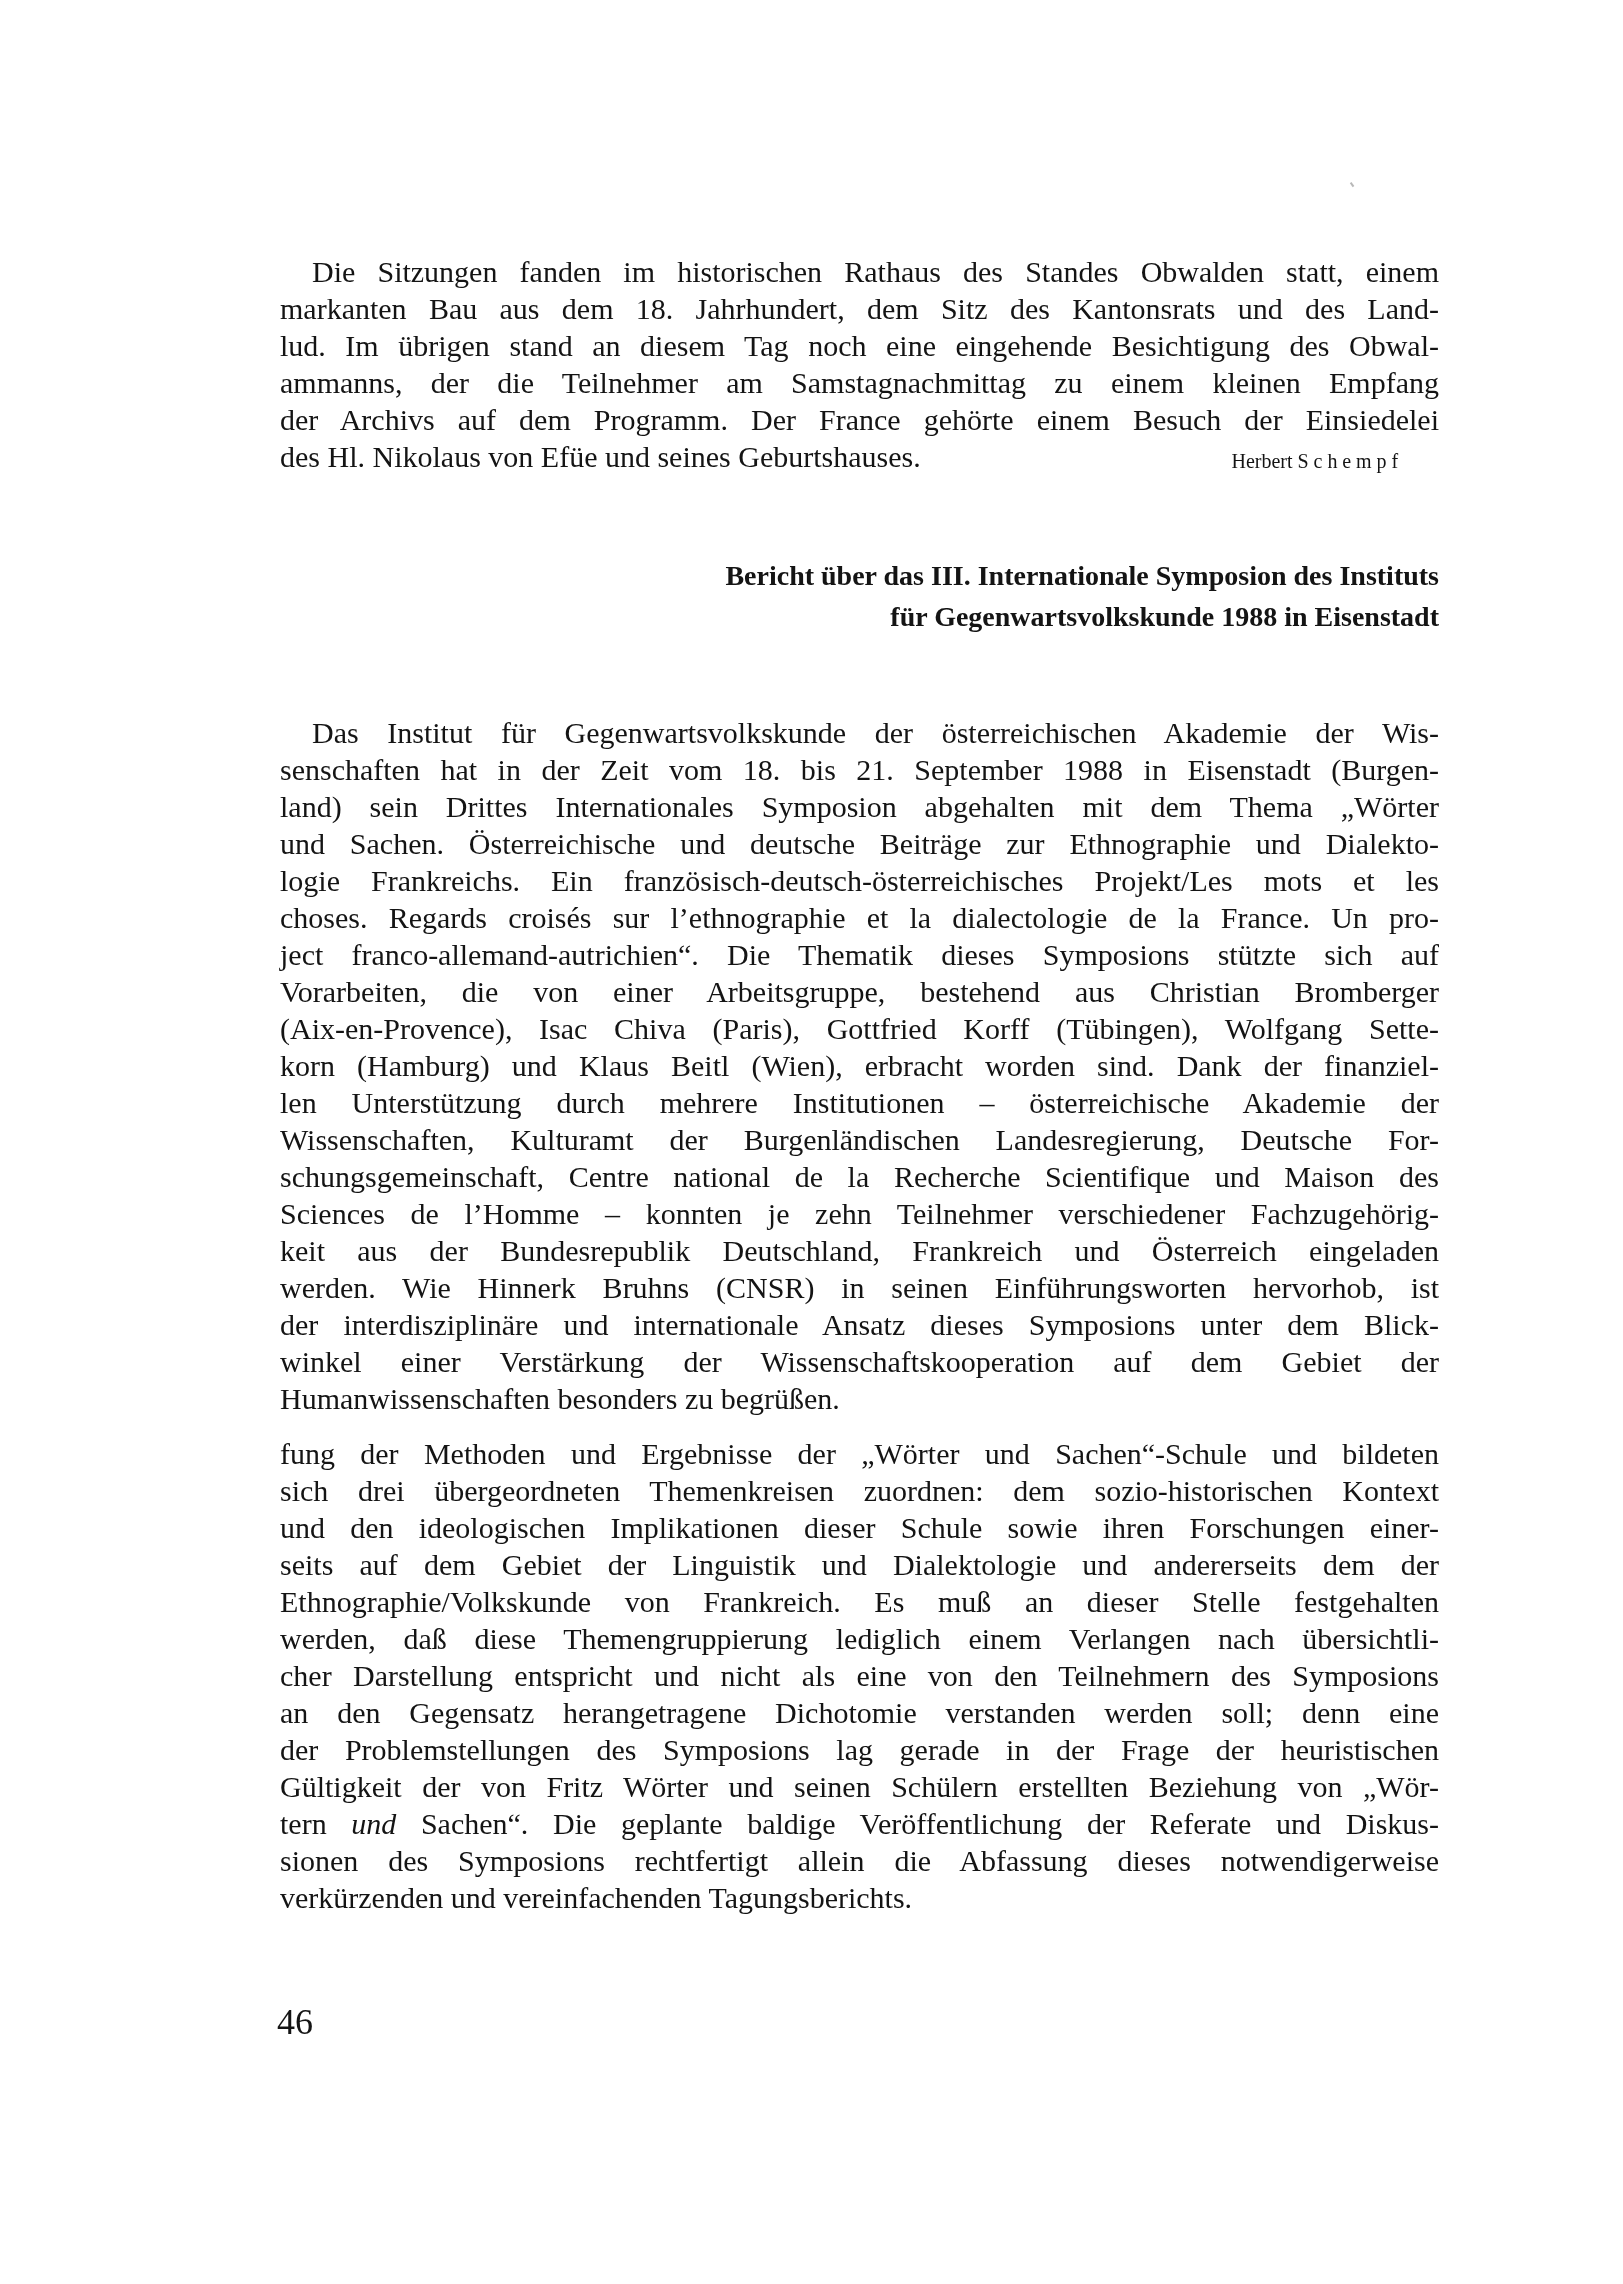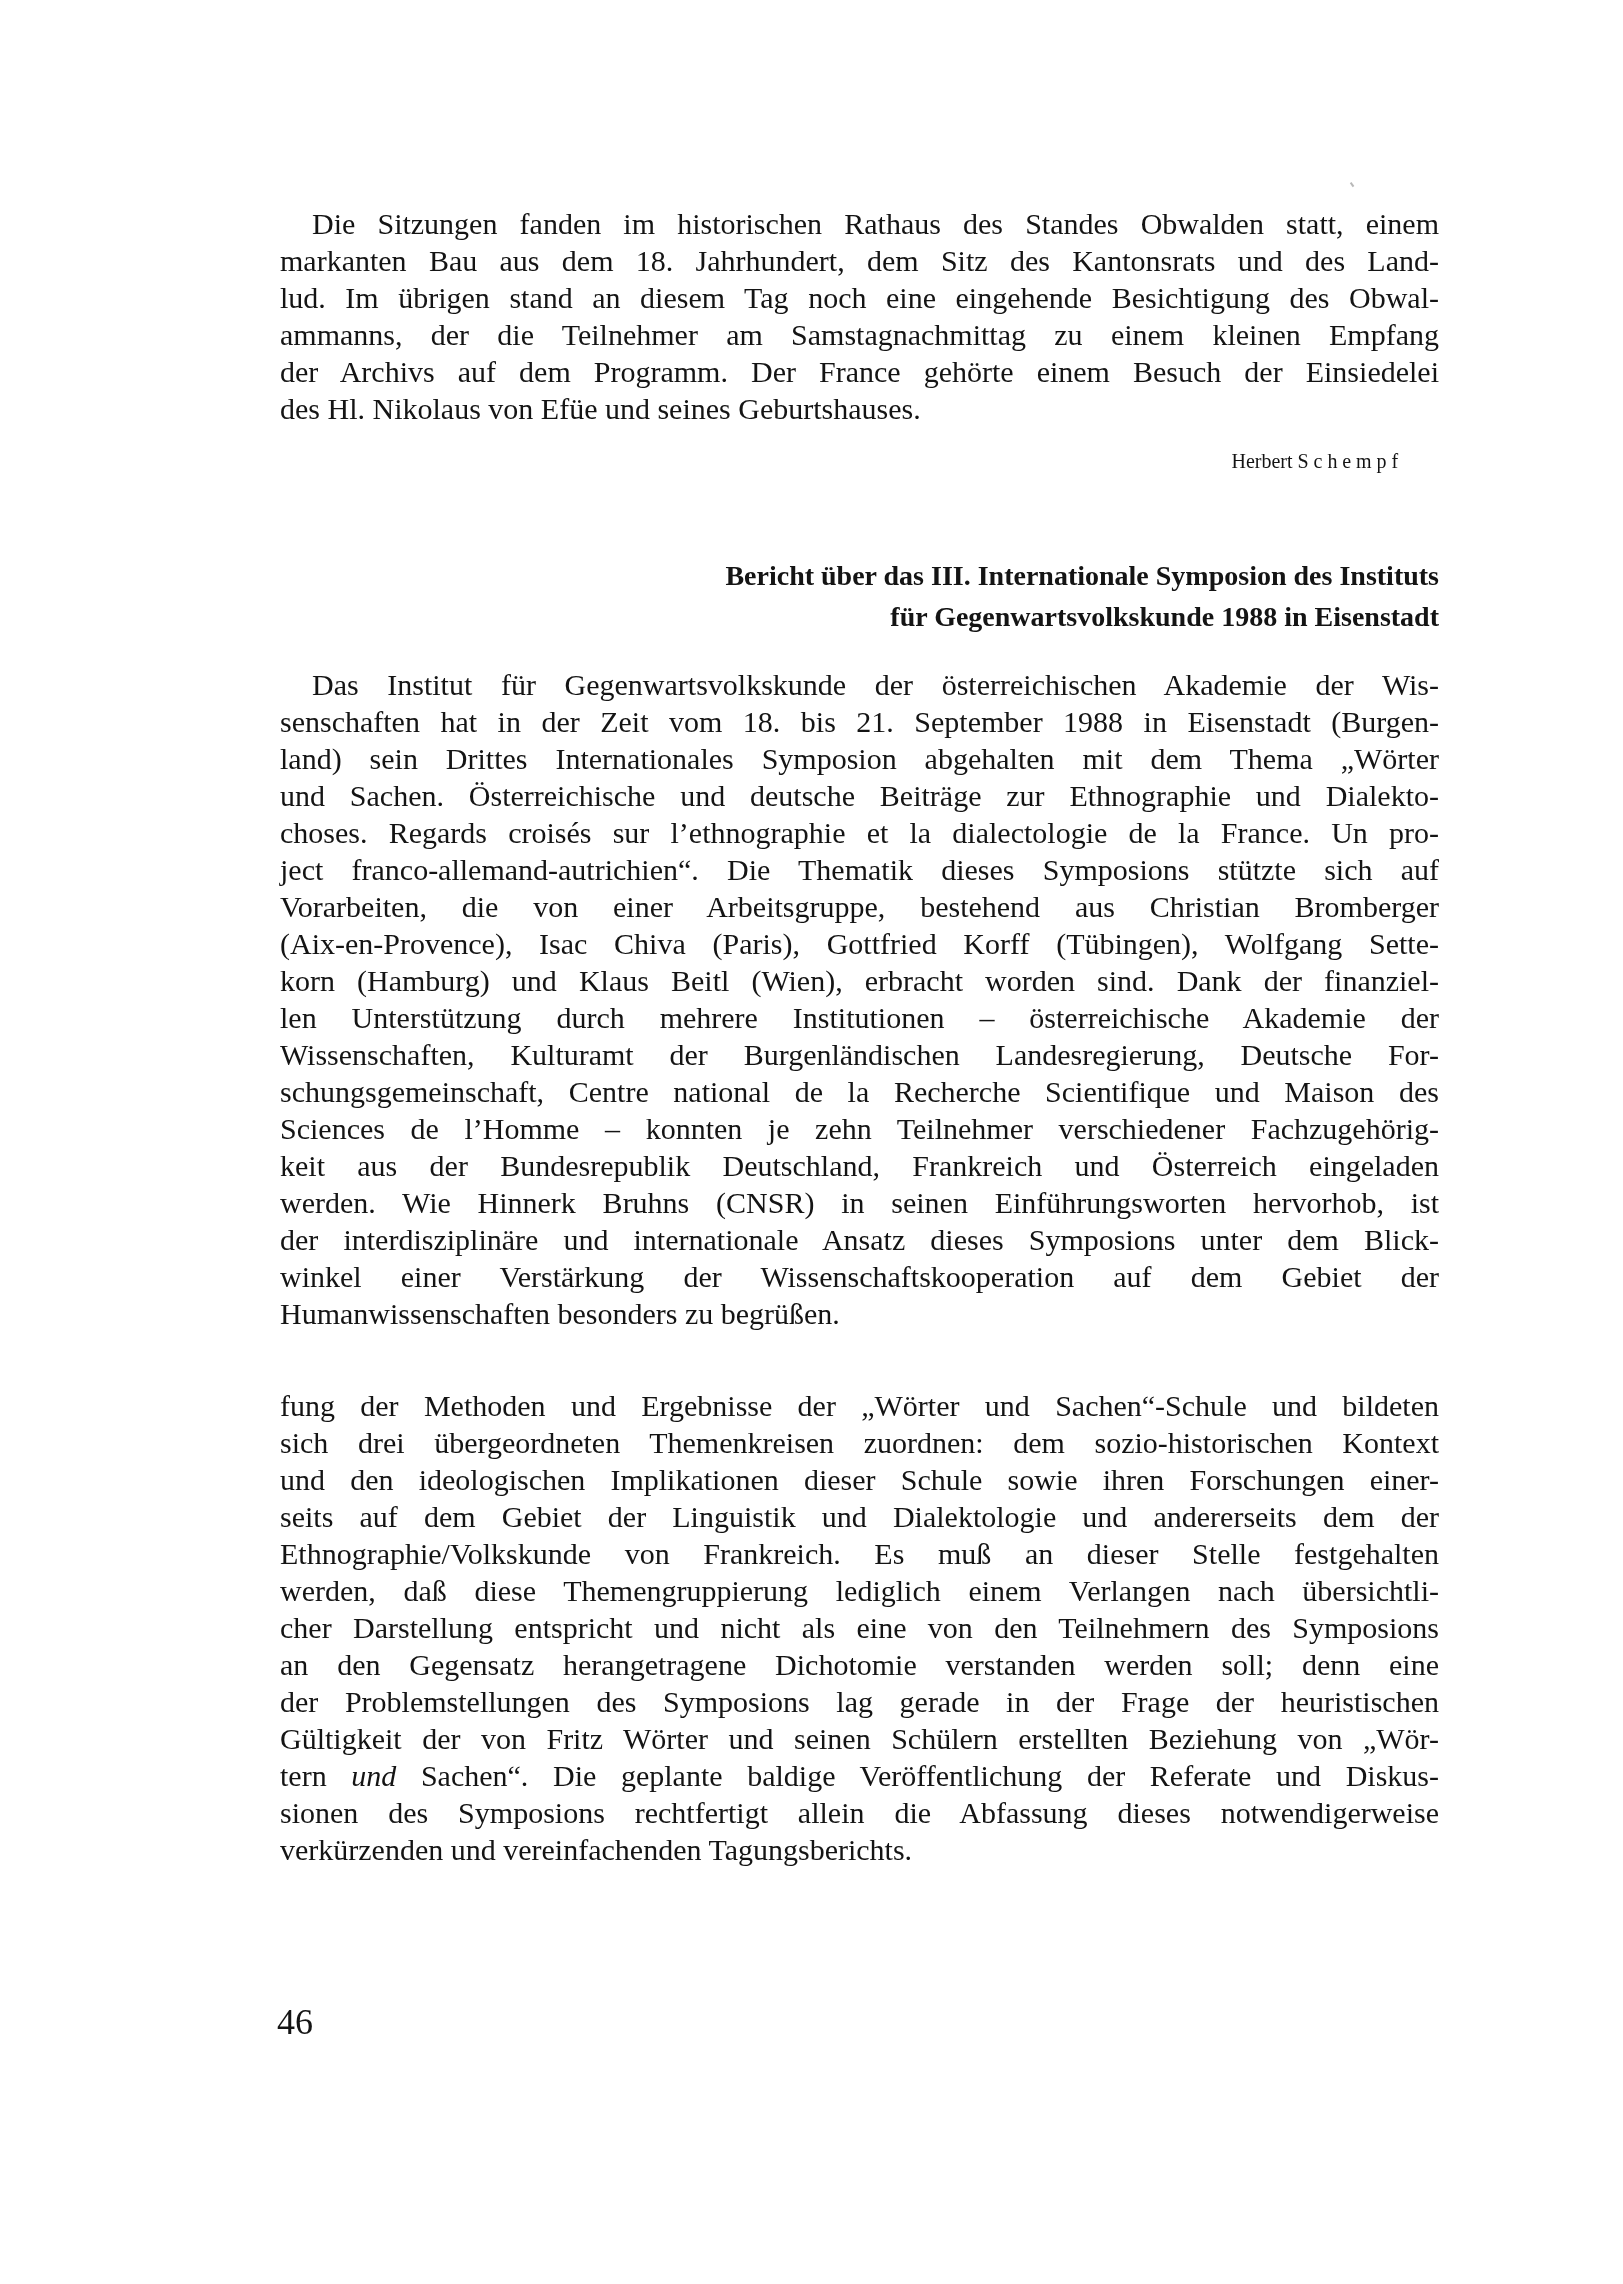--- a/index.html
+++ b/index.html
@@ -1,20 +1,20 @@
 <!DOCTYPE html>
 <html style="font-size:13px"><head>
 <meta charset="utf-8">
 <style>
   html, body { margin: 0; padding: 0; background: #ffffff; }
   body { width: 1624px; height: 2284px; position: relative; overflow: hidden;
          font-family: "Liberation Serif", "DejaVu Serif", serif; color: #141414; }
   .page { position: absolute; left: 0; top: 0; width: 1624px; height: 2284px; background: #fff; }
   .column { position: absolute; left: 280px; width: 1159px; }
-  .para { font-size: 30px; line-height: 37px; }
+  .para { font-size: 30px; line-height: 37px; margin-top: 48px; }
   .line { display: block; white-space: nowrap; text-align: justify; text-align-last: justify; height: 37px; }
   .line.last { text-align-last: left; }
   .line.indent { padding-left: 32px; }
   #para-1 { top: 205px; }
   #signature { position: absolute; top: 443px; right: 221px; font-size: 20px; line-height: 37px; white-space: nowrap; }
   #signature .spaced { letter-spacing: 4.9px; }
   #heading { position: absolute; left: 280px; width: 1159px; top: 555px; text-align: right;
              font-weight: bold; font-size: 28px; line-height: 41px; }
   #heading .hline { display: block; }
   #para-2 { top: 666px; }
@@ -46,20 +46,21 @@
   <div id="heading">
     <span class="hline">Bericht über das III. Internationale Symposion des Instituts</span>
     <span class="hline">für Gegenwartsvolkskunde 1988 in Eisenstadt</span>
   </div>
 
   <div class="column para" id="para-2">
       <span class="line indent">Das Institut für Gegenwartsvolkskunde der österreichischen Akademie der Wis-</span>
       <span class="line">senschaften hat in der Zeit vom 18. bis 21. September 1988 in Eisenstadt (Burgen-</span>
       <span class="line">land) sein Drittes Internationales Symposion abgehalten mit dem Thema „Wörter</span>
       <span class="line">und Sachen. Österreichische und deutsche Beiträge zur Ethnographie und Dialekto-</span>
+      <span class="line">logie Frankreichs. Ein französisch-deutsch-österreichisches Projekt/Les mots et les</span>
       <span class="line">choses. Regards croisés sur l’ethnographie et la dialectologie de la France. Un pro-</span>
       <span class="line">ject franco-allemand-autrichien“. Die Thematik dieses Symposions stützte sich auf</span>
       <span class="line">Vorarbeiten, die von einer Arbeitsgruppe, bestehend aus Christian Bromberger</span>
       <span class="line">(Aix-en-Provence), Isac Chiva (Paris), Gottfried Korff (Tübingen), Wolfgang Sette-</span>
       <span class="line">korn (Hamburg) und Klaus Beitl (Wien), erbracht worden sind. Dank der finanziel-</span>
       <span class="line">len Unterstützung durch mehrere Institutionen – österreichische Akademie der</span>
       <span class="line">Wissenschaften, Kulturamt der Burgenländischen Landesregierung, Deutsche For-</span>
       <span class="line">schungsgemeinschaft, Centre national de la Recherche Scientifique und Maison des</span>
       <span class="line">Sciences de l’Homme – konnten je zehn Teilnehmer verschiedener Fachzugehörig-</span>
       <span class="line">keit aus der Bundesrepublik Deutschland, Frankreich und Österreich eingeladen</span>

